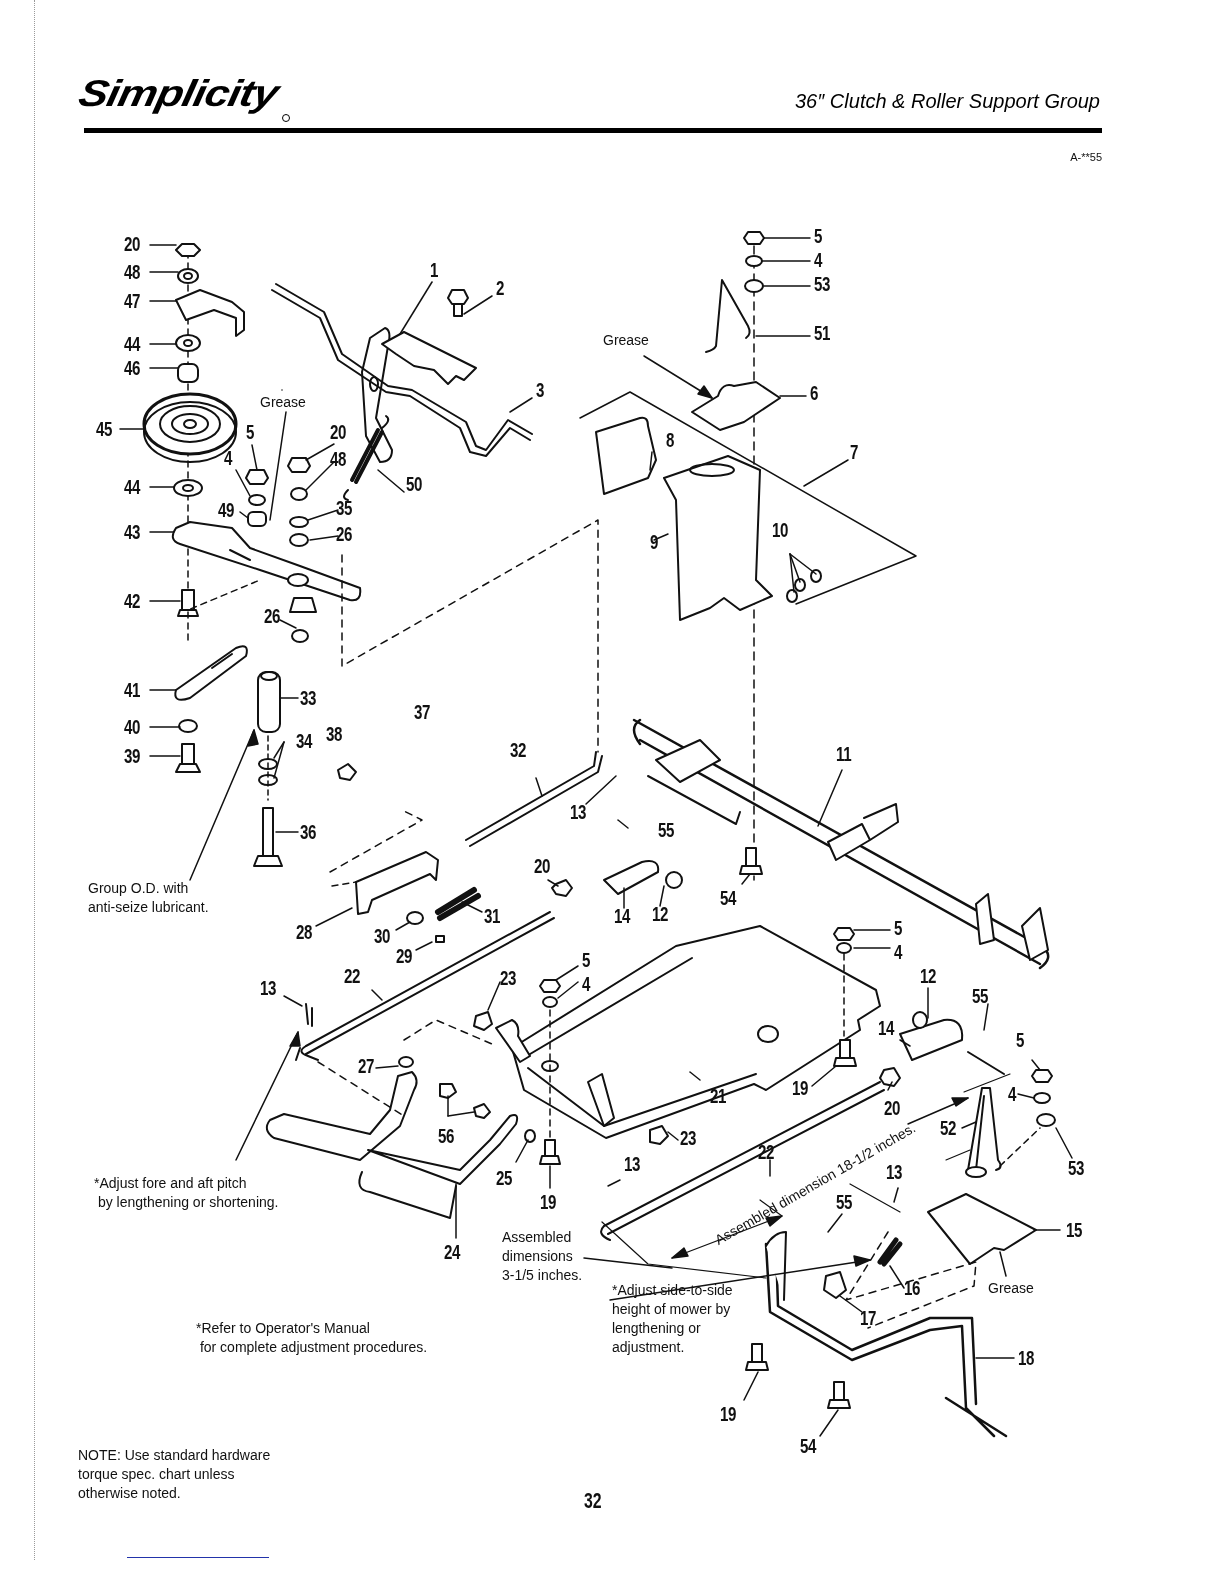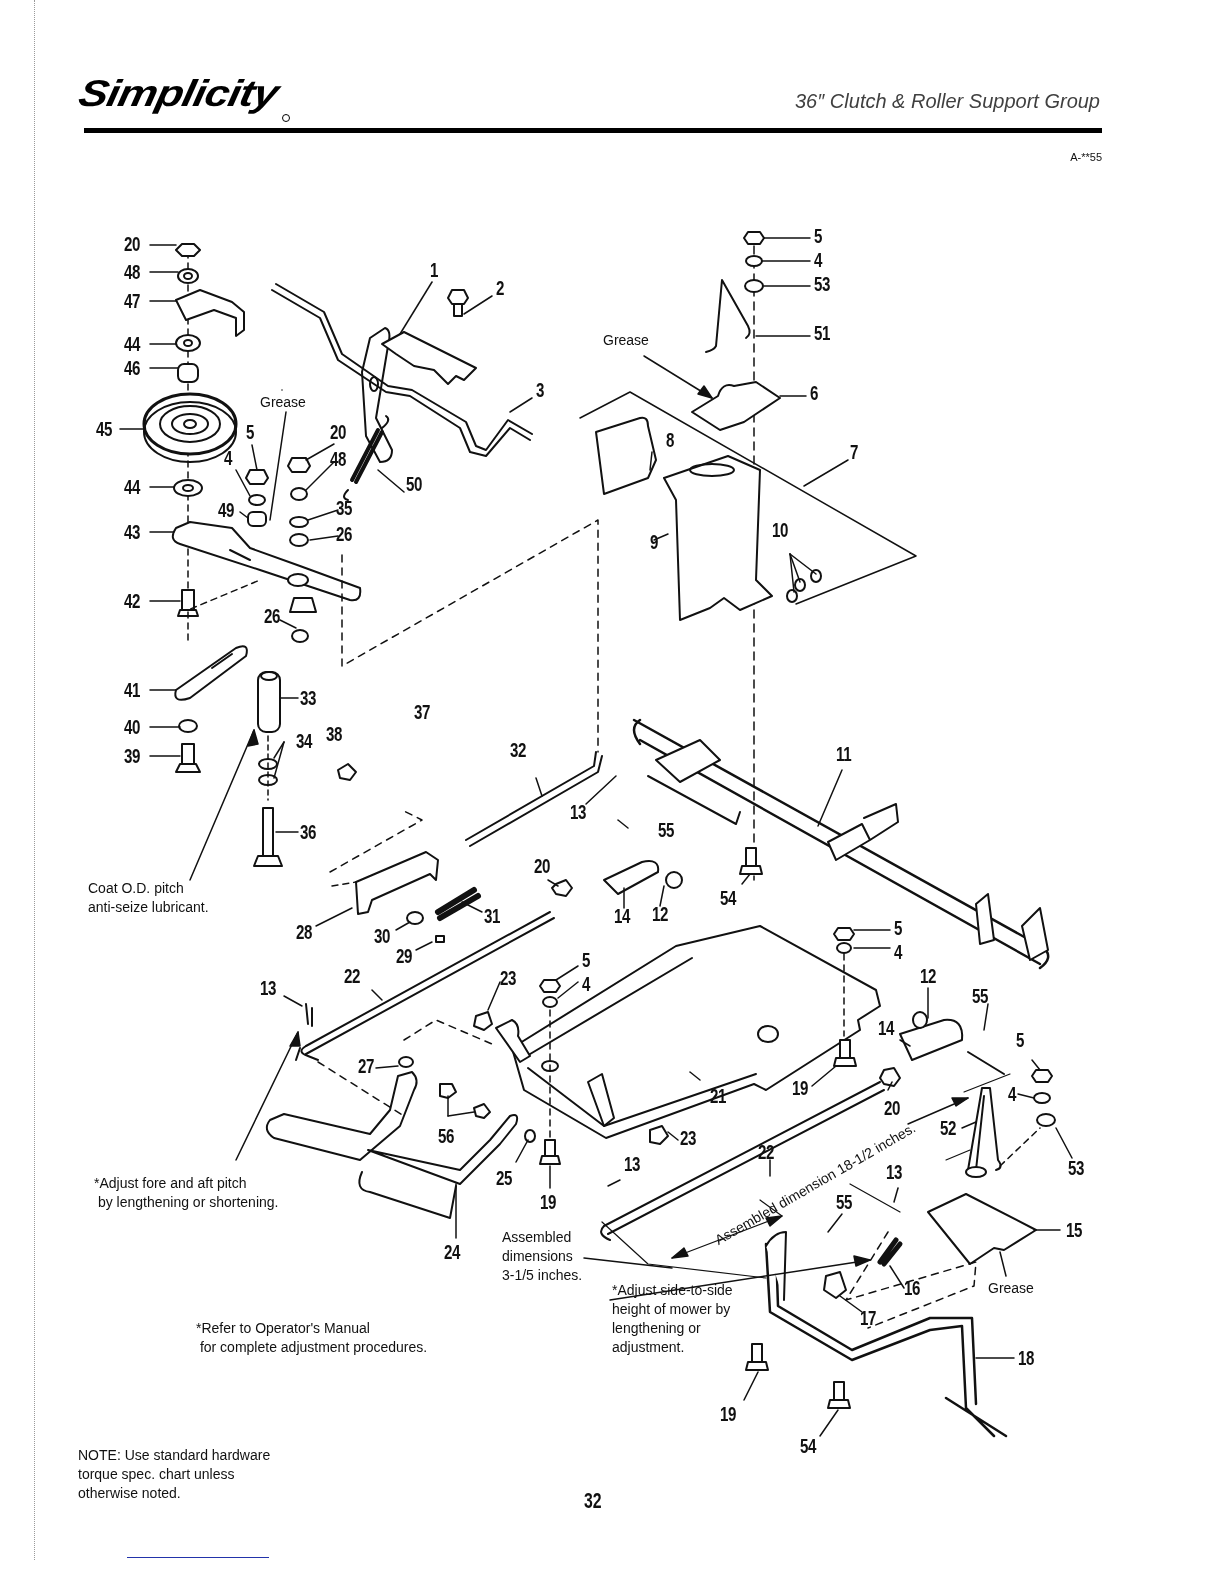--- a/index.html
+++ b/index.html
@@ -1,20 +1,20 @@
 <!DOCTYPE html>
 <html><head>
 <meta charset="utf-8">
 <style>
   html,body{margin:0;padding:0;background:#fff;}
   body{width:1224px;height:1584px;position:relative;overflow:hidden;font-family:"Liberation Sans",sans-serif;color:#111;}
   .margin-line{position:absolute;left:34px;top:0;width:0;height:1560px;border-left:1px dotted #9a9a9a;}
   .logo{position:absolute;left:84px;top:72px;font-family:"Liberation Sans",sans-serif;font-weight:900;font-style:italic;font-size:44px;letter-spacing:-1px;transform:skewX(-12deg) scaleY(0.85);transform-origin:left top;color:#000;}
   .logo-reg{position:absolute;left:282px;top:114px;width:6px;height:6px;border:1px solid #000;border-radius:50%;}
-  .page-title{position:absolute;right:124px;top:90px;font-style:italic;font-size:20px;color:#404040;}
+  .page-title{position:absolute;right:124px;top:90px;font-style:italic;font-size:20px;color:#000000;}
   .rule{position:absolute;left:84px;top:128px;width:1018px;height:5px;background:#000;}
   .code{position:absolute;right:122px;top:151px;font-size:11px;}
   svg.diagram{position:absolute;left:0;top:0;}
   .callout{position:absolute;font-family:"Liberation Sans",sans-serif;font-weight:bold;font-size:21px;transform:scaleX(0.72);transform-origin:left top;color:#111;letter-spacing:-0.5px;}
   .note{position:absolute;font-size:14px;line-height:19px;color:#111;white-space:pre;}
   .page-num{position:absolute;left:584px;top:1488px;font-weight:bold;font-size:22px;transform:scaleX(0.72);transform-origin:left top;}
   .blue-line{position:absolute;left:127px;top:1557px;width:142px;height:1px;background:#2233aa;}
   .dim-text{position:absolute;font-size:14px;color:#111;transform-origin:left top;white-space:nowrap;}
 </style>
 </head>
@@ -388,21 +388,21 @@
 <div class="callout" style="left:1066px;top:1218px">15</div>
 <div class="callout" style="left:904px;top:1276px">16</div>
 <div class="callout" style="left:860px;top:1306px">17</div>
 <div class="callout" style="left:1018px;top:1346px">18</div>
 <div class="callout" style="left:720px;top:1402px">19</div>
 <div class="callout" style="left:800px;top:1434px">54</div>
 
 <div class="note" style="left:260px;top:393px">Grease</div>
 <div class="note" style="left:603px;top:331px">Grease</div>
 <div class="note" style="left:988px;top:1279px">Grease</div>
-<div class="note" style="left:88px;top:879px">Coat O.D. pitch
+<div class="note" style="left:88px;top:879px">Group O.D. with
 anti-seize lubricant.</div>
 <div class="note" style="left:94px;top:1174px">*Adjust fore and aft pitch
  by lengthening or shortening.</div>
 <div class="note" style="left:502px;top:1228px">Assembled
 dimensions
 3-1/5 inches.</div>
 <div class="note" style="left:612px;top:1281px">*Adjust side-to-side
 height of mower by
 lengthening or
 adjustment.</div>

